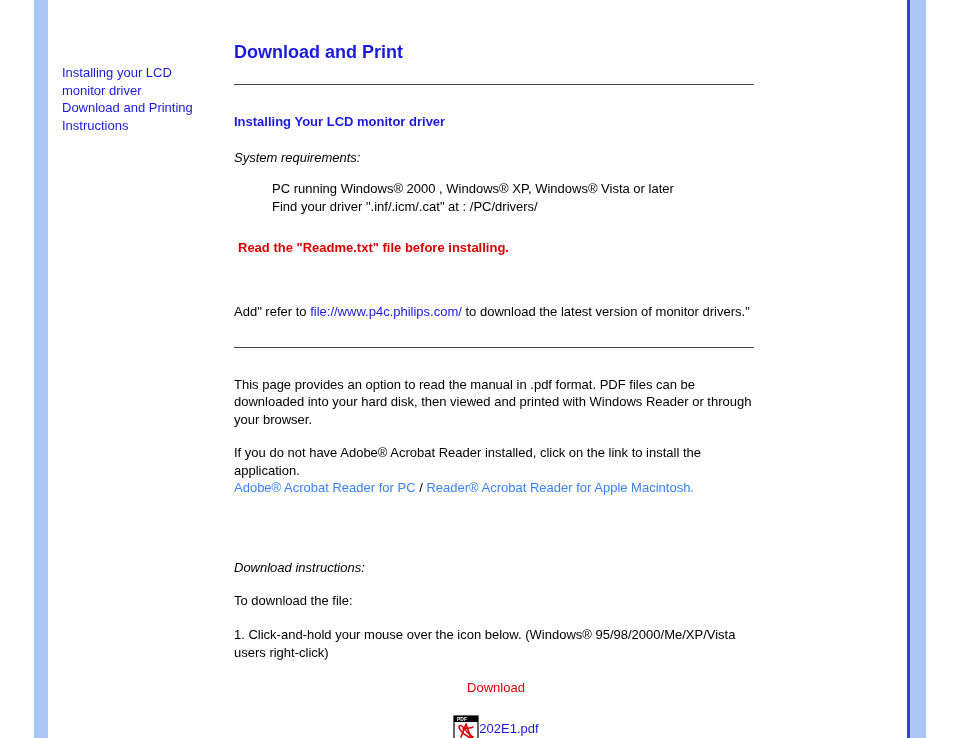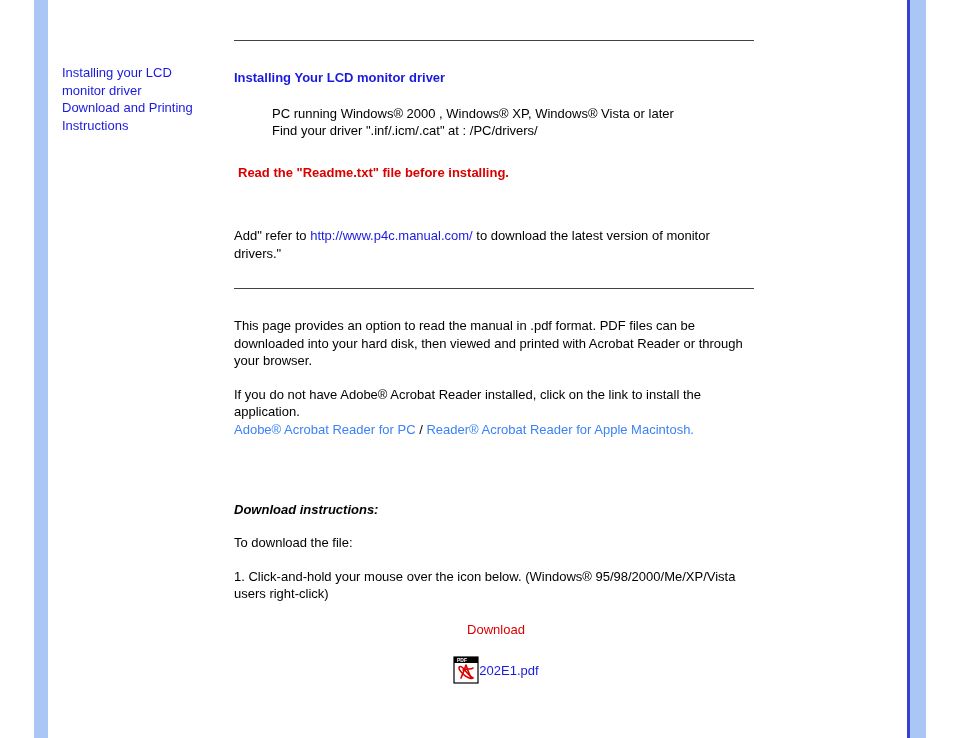--- a/index.html
+++ b/index.html
@@ -111,59 +111,61 @@
     color: #d90000;
     font-size: 13px;
   }
   .pdf-icon svg {
     width: 26px;
     height: 28px;
     display: block;
   }
   .space-lg { height: 46px; }
   .space-sm { height: 12px; }
-  .bolditalic { font-weight: bold; font-style: italic; }
+  .bolditalic { font-weight: normal; font-style: italic; }
   .para { margin: 0 0 16px 0; }
 </style>
 </head>
 <body>
 
 <div class="page">
   <div class="bar-left"></div>
   <div class="bar-right-edge"></div>
   <div class="bar-right"></div>
 
   <nav class="sidebar">
     <a href="#">Installing your LCD monitor driver</a><br>
     <a href="#">Download and Printing Instructions</a>
   </nav>
 
   <main class="main">
+    <h1 class="title">Download and Print</h1>
     <hr class="sep">
 
     <div class="subhead">Installing Your LCD monitor driver</div>
 
+    <div class="ital">System requirements:</div>
 
     <div class="indent">
       <div>PC running Windows® 2000 , Windows® XP, Windows® Vista or later</div>
       <div>Find your driver ".inf/.icm/.cat" at : /PC/drivers/</div>
     </div>
 
     <div class="warn">Read the "Readme.txt" file before installing.</div>
 
     <div class="space-lg"></div>
 
     <div class="sec">
-      <span>Add" refer to </span><a class="link-blue" href="#">http://www.p4c.manual.com/</a><span> to download the latest version of monitor drivers."</span>
+      <span>Add" refer to </span><a class="link-blue" href="#">file://www.p4c.philips.com/</a><span> to download the latest version of monitor drivers."</span>
     </div>
 
     <div class="space-sm"></div>
     <hr class="sep">
 
-    <div class="para">This page provides an option to read the manual in .pdf format. PDF files can be downloaded into your hard disk, then viewed and printed with Acrobat Reader or through your browser.</div>
+    <div class="para">This page provides an option to read the manual in .pdf format. PDF files can be downloaded into your hard disk, then viewed and printed with Windows Reader or through your browser.</div>
 
     <div class="para">
       <span>If you do not have Adobe® Acrobat Reader installed, click on the link to install the application. </span><br>
       <a class="link-red" href="#">Adobe® Acrobat Reader for PC</a><span> / </span><a class="link-red" href="#">Reader® Acrobat Reader for Apple Macintosh.</a>
     </div>
 
     <div class="space-lg"></div>
 
     <div class="bolditalic para">Download instructions:</div>
 

